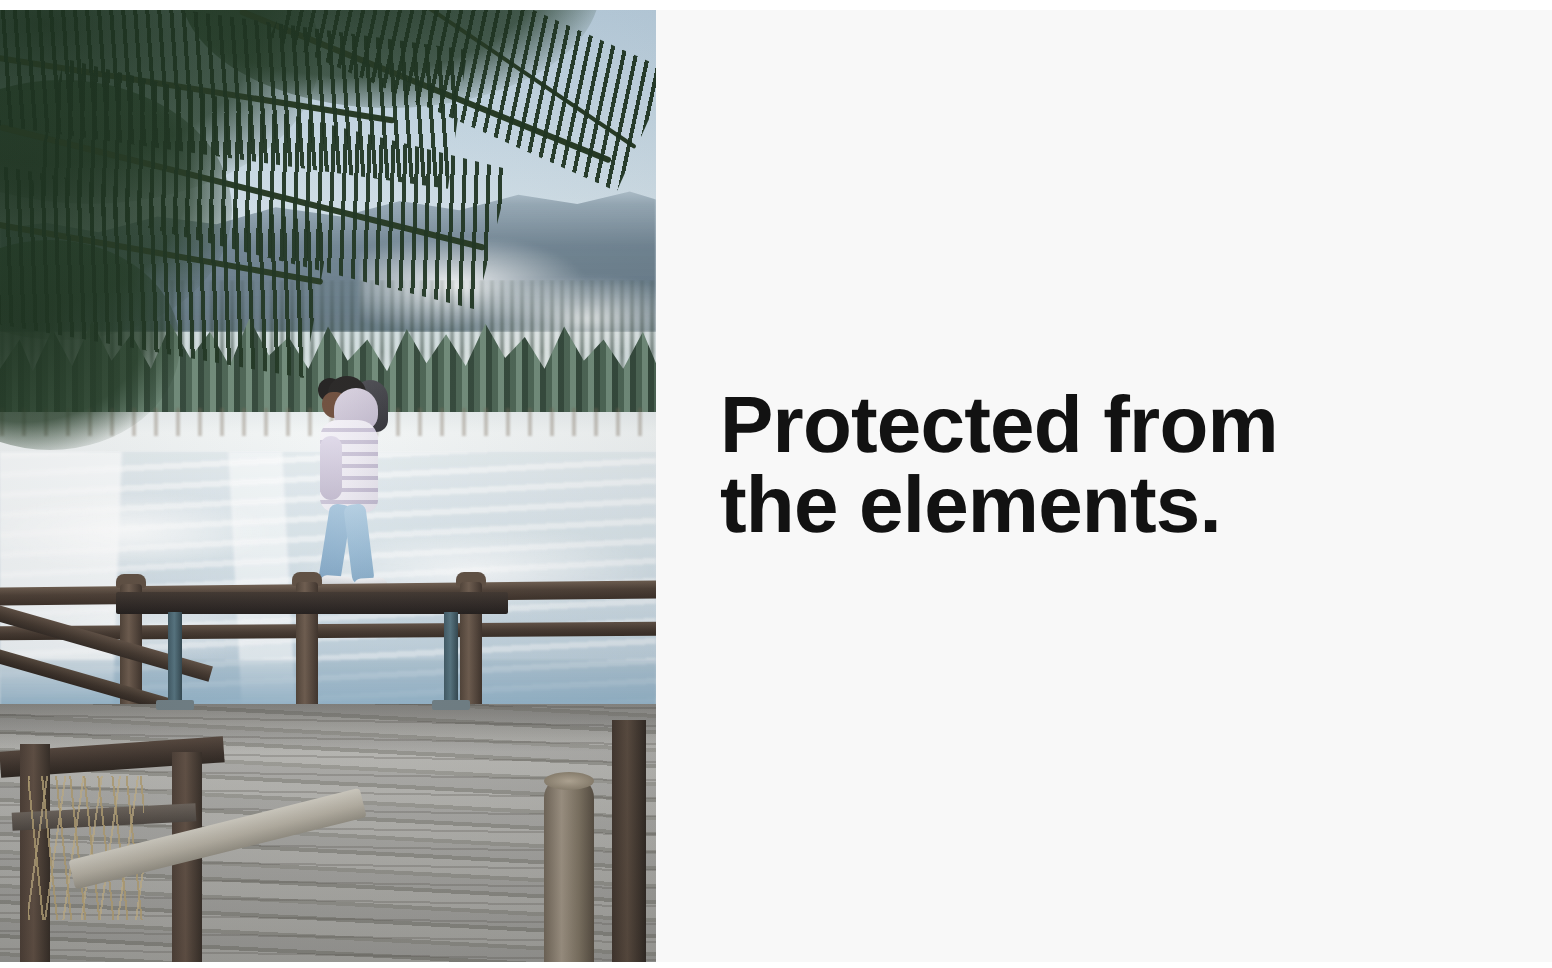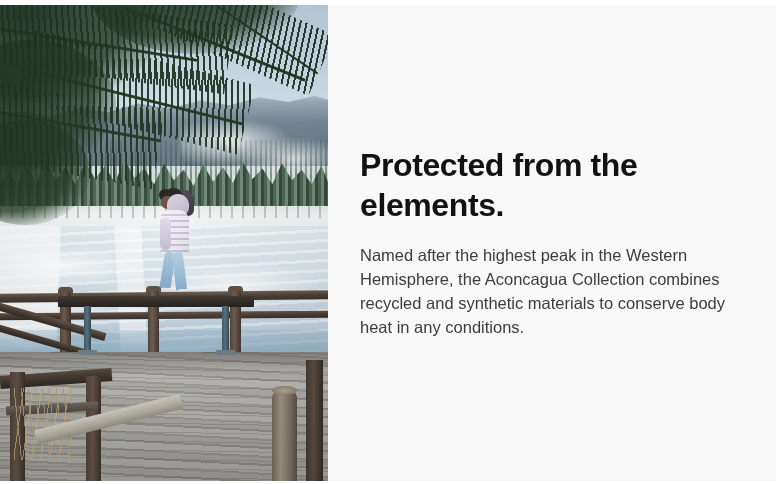--- a/index.html
+++ b/index.html
@@ -427,21 +427,21 @@
     flex-direction: column;
     justify-content: center;
     padding-left: 32px;
   }
   .copy-inner {
     width: 394px;
   }
   .headline {
     margin: 0 0 18px 0;
     font-family: "Liberation Sans", sans-serif;
-    font-size: 32px;
+    font-size: 40px;
     line-height: 40px;
     font-weight: 700;
     letter-spacing: -0.4px;
     color: #121212;
     max-width: 300px;
   }
   .body-copy {
     margin: 0;
     font-family: "Liberation Sans", sans-serif;
     font-size: 16.5px;
@@ -540,17 +540,16 @@
       <div class="piling-top"></div>
       <div class="post-right"></div>
 
       <div class="ph-tone"></div>
     </div>
   </div>
 
   <div class="copy-pane">
     <div class="copy-inner">
       <h2 class="headline">Protected from the elements.</h2>
-      <p class="body-copy">Named after the highest peak in the Western Hemisphere, the Aconcagua Collection combines recycled and synthetic materials to conserve body heat in any conditions.</p>
     </div>
   </div>
 
 </div>
 
 </body></html>

